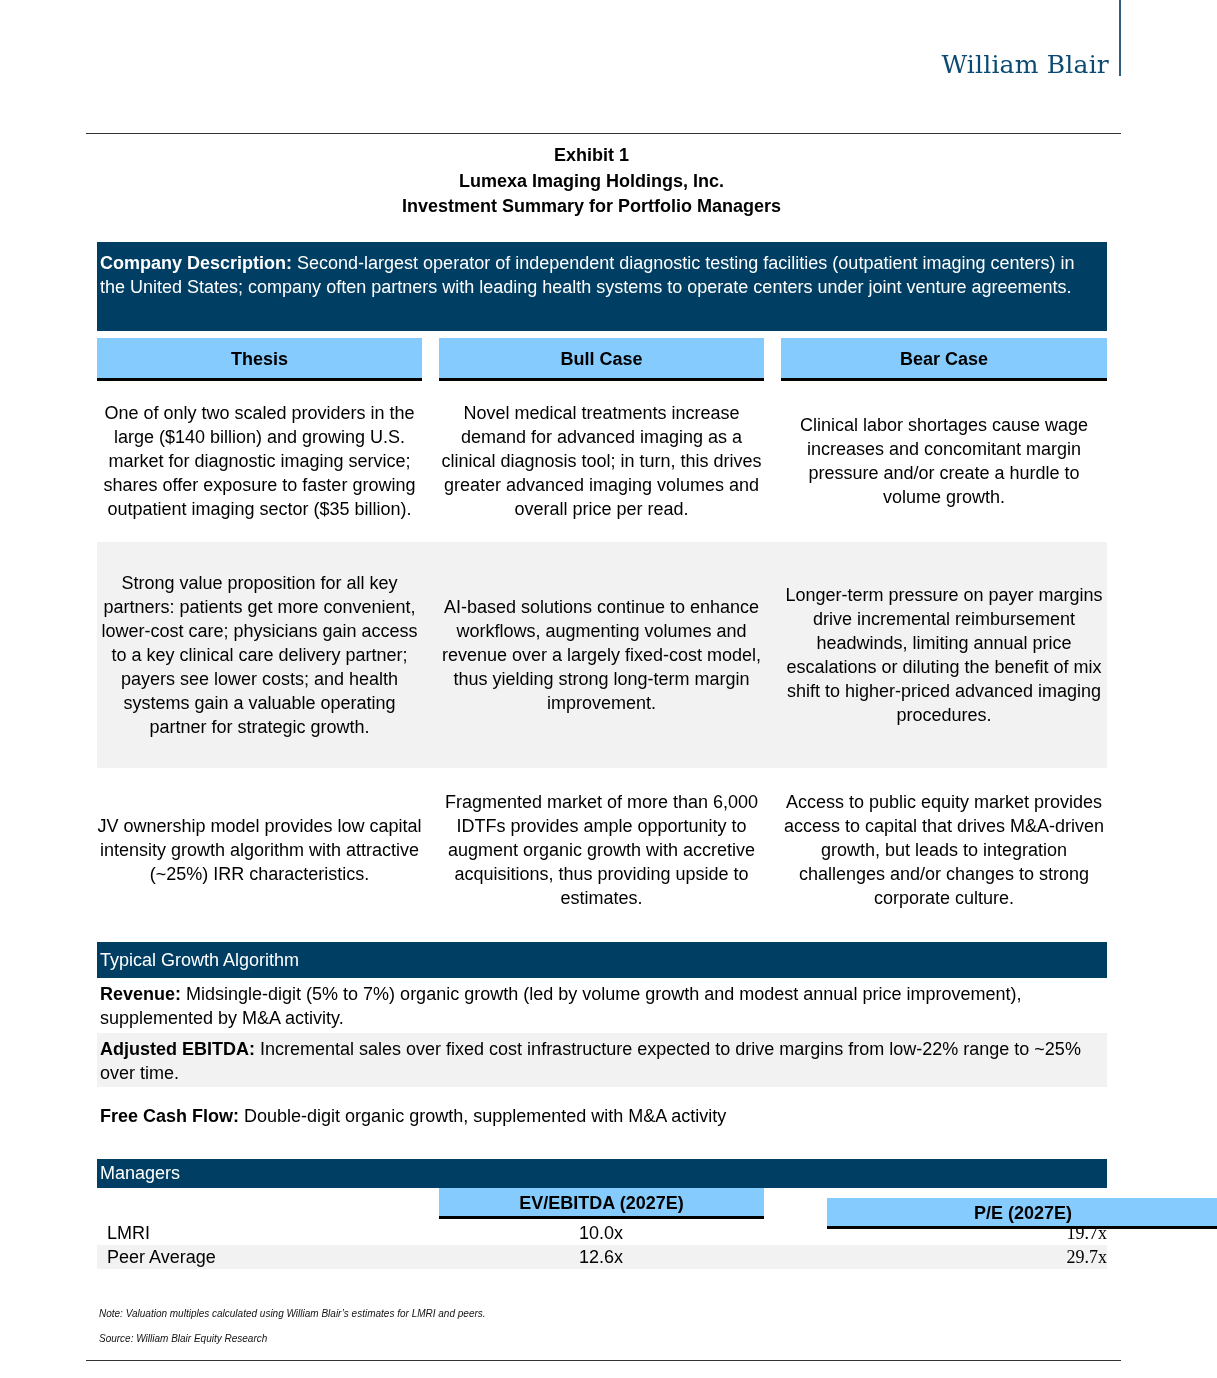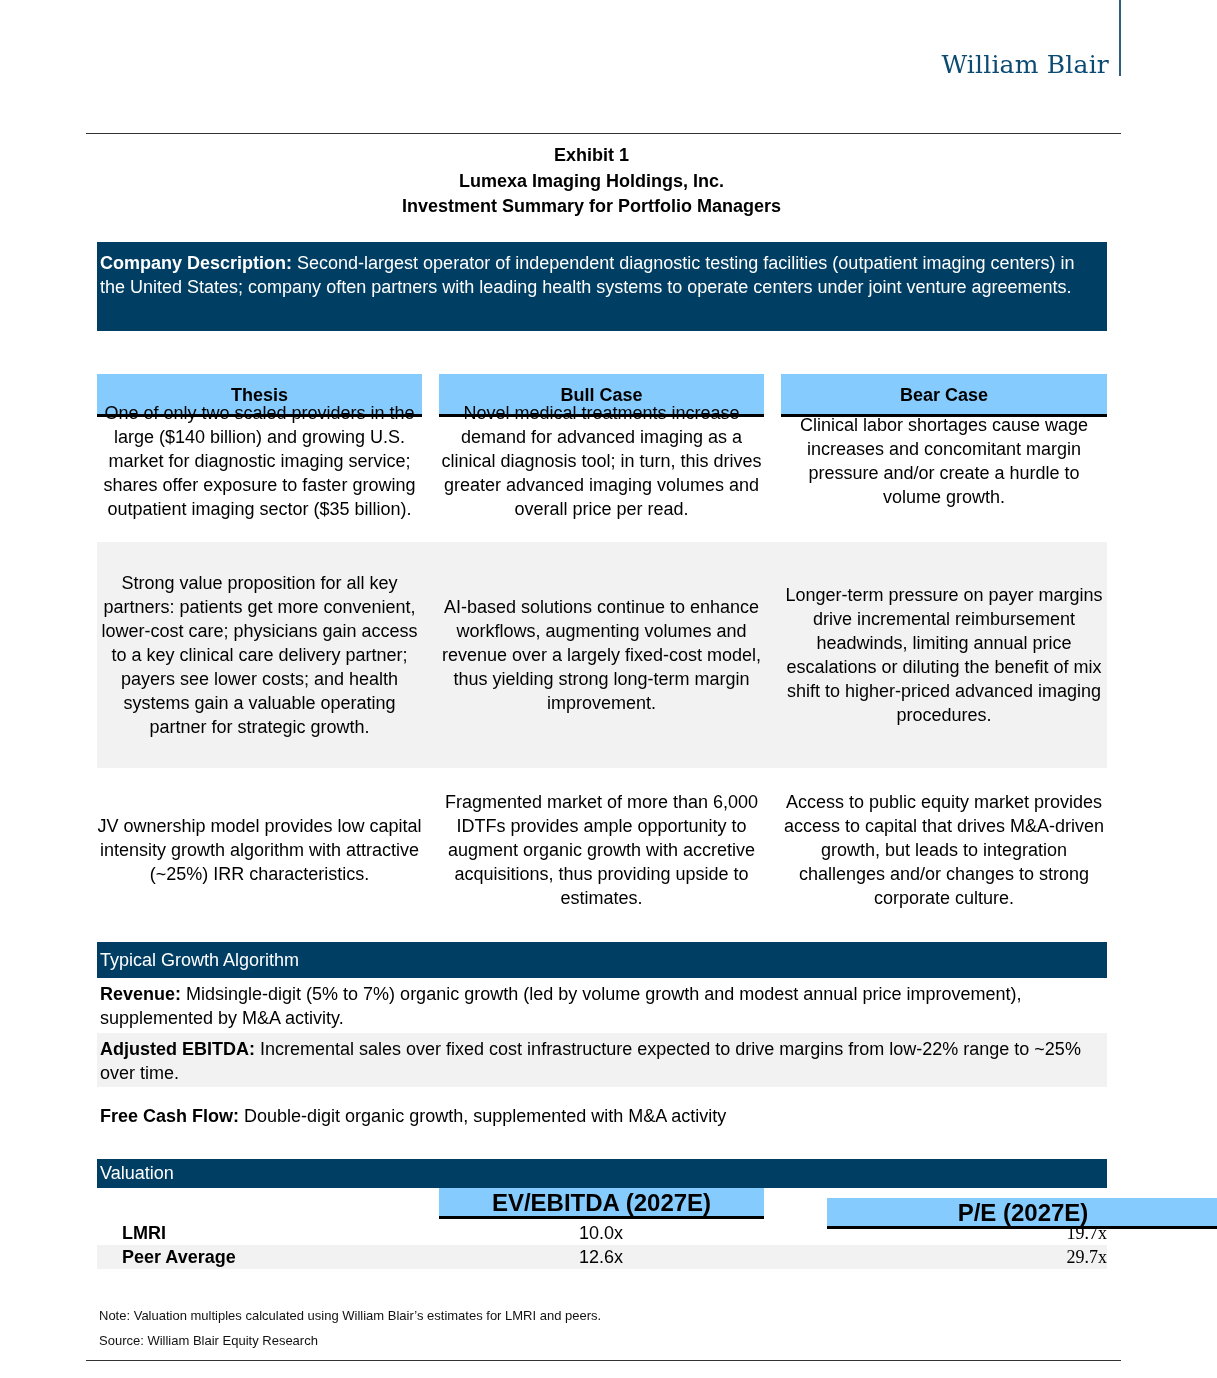--- a/index.html
+++ b/index.html
@@ -9,36 +9,36 @@
            font-size: 25px; color: #0b4a73; letter-spacing: 0.2px; }
   .brand-rule { position: absolute; left: 1119px; top: 0; width: 2px; height: 76px; background: #2f5f80; }
   .hr-top { position: absolute; left: 86px; top: 133px; width: 1035px; height: 1px; background: #333; }
   .hr-bottom { position: absolute; left: 86px; top: 1360px; width: 1035px; height: 1px; background: #333; }
   .titles { position: absolute; left: 74px; top: 143px; width: 1035px; text-align: center;
             font-weight: bold; font-size: 18px; line-height: 25.5px; }
   .desc { position: absolute; left: 97px; top: 242px; width: 1010px; height: 89px; background: #003f63;
           color: #fff; font-size: 18px; line-height: 24px; box-sizing: border-box; padding: 9px 3px 0 3px; }
   .desc b { font-weight: bold; }
   .colhead { position: absolute; top: 338px; height: 40px; background: #85cbfd; border-bottom: 3px solid #000;
-             box-sizing: content-box; text-align: center; font-weight: bold; font-size: 18px; line-height: 42px; margin-top: 36px; }
+             box-sizing: content-box; text-align: center; font-weight: bold; font-size: 18px; line-height: 42px; }
   .cell { position: absolute; display: flex; align-items: center; justify-content: center; text-align: center;
           font-size: 18px; line-height: 24px; box-sizing: border-box; }
   .grayrow { position: absolute; left: 97px; width: 1010px; background: #f2f2f2; }
   .sechead { position: absolute; left: 97px; width: 1010px; background: #003f63; color: #fff;
              font-weight: normal; font-size: 18px; box-sizing: border-box; padding-left: 3px; }
   .para { position: absolute; left: 97px; width: 1010px; font-size: 18px; line-height: 24px;
           box-sizing: border-box; padding: 0 3px; }
   .para b { font-weight: bold; }
   .vhead { position: absolute; top: 1188px; height: 28px; background: #85cbfd; border-bottom: 3px solid #000;
-           text-align: center; font-weight: bold; font-size: 24px; line-height: 30px; }
+           text-align: center; font-weight: bold; font-size: 18px; line-height: 30px; }
   .vrow { position: absolute; left: 97px; width: 1010px; height: 24px; font-size: 18px; line-height: 24px; }
-  .vrow .lbl { position: absolute; left: 25px; font-weight: bold; }
+  .vrow .lbl { position: absolute; left: 10px; font-weight: normal; }
   .vrow .v1 { position: absolute; left: 341px; width: 326px; text-align: center; }
   .vrow .v2 { position: absolute; left: 684px; width: 326px; text-align: right; font-family: Liberation Serif, serif; }
-  .foot { position: absolute; left: 99px; font-size: 13px; color: #111; }
+  .foot { position: absolute; left: 99px; font-size: 10px; color: #111; font-style: italic; }
 </style>
 </head>
 <body>
 
 <div class="brand">William Blair</div>
 <div class="brand-rule"></div>
 <div class="hr-top"></div>
 
 <div class="titles">
   <div>Exhibit 1</div>
@@ -64,21 +64,21 @@
 <div class="cell" style="left:97px;top:777px;width:325px;height:145px;">JV ownership model provides low capital intensity growth algorithm with attractive (~25%) IRR characteristics.</div>
 <div class="cell" style="left:439px;top:777px;width:325px;height:145px;">Fragmented market of more than 6,000 IDTFs provides ample opportunity to augment organic growth with accretive acquisitions, thus providing upside to estimates.</div>
 <div class="cell" style="left:781px;top:777px;width:326px;height:145px;">Access to public equity market provides access to capital that drives M&amp;A-driven growth, but leads to integration challenges and/or changes to strong corporate culture.</div>
 
 <div class="sechead" style="top:942px;height:36px;line-height:37px;">Typical Growth Algorithm</div>
 <div class="para" style="top:982px;"><b>Revenue:</b><span> Midsingle-digit (5% to 7%) organic growth (led by volume growth and modest annual price improvement), supplemented by M&amp;A activity.</span></div>
 <div class="grayrow" style="top:1033px;height:54px;"></div>
 <div class="para" style="top:1037px;"><b>Adjusted EBITDA:</b><span> Incremental sales over fixed cost infrastructure expected to drive margins from low-22% range to ~25% over time.</span></div>
 <div class="para" style="top:1104px;"><b>Free Cash Flow:</b><span> Double-digit organic growth, supplemented with M&amp;A activity</span></div>
 
-<div class="sechead" style="top:1159px;height:29px;line-height:29px;">Valuation</div>
+<div class="sechead" style="top:1159px;height:29px;line-height:29px;">Managers</div>
 <div class="vhead" style="left:439px;width:325px;">EV/EBITDA (2027E)</div>
 <div class="vhead" style="left:827px;width:392px;margin-top:10px;">P/E (2027E)</div>
 
 <div class="vrow" style="top:1221px;">
   <span class="lbl">LMRI</span>
   <span class="v1">10.0x</span>
   <span class="v2">19.7x</span>
 </div>
 <div class="vrow" style="top:1245px;background:#f2f2f2;">
   <span class="lbl">Peer Average</span>

